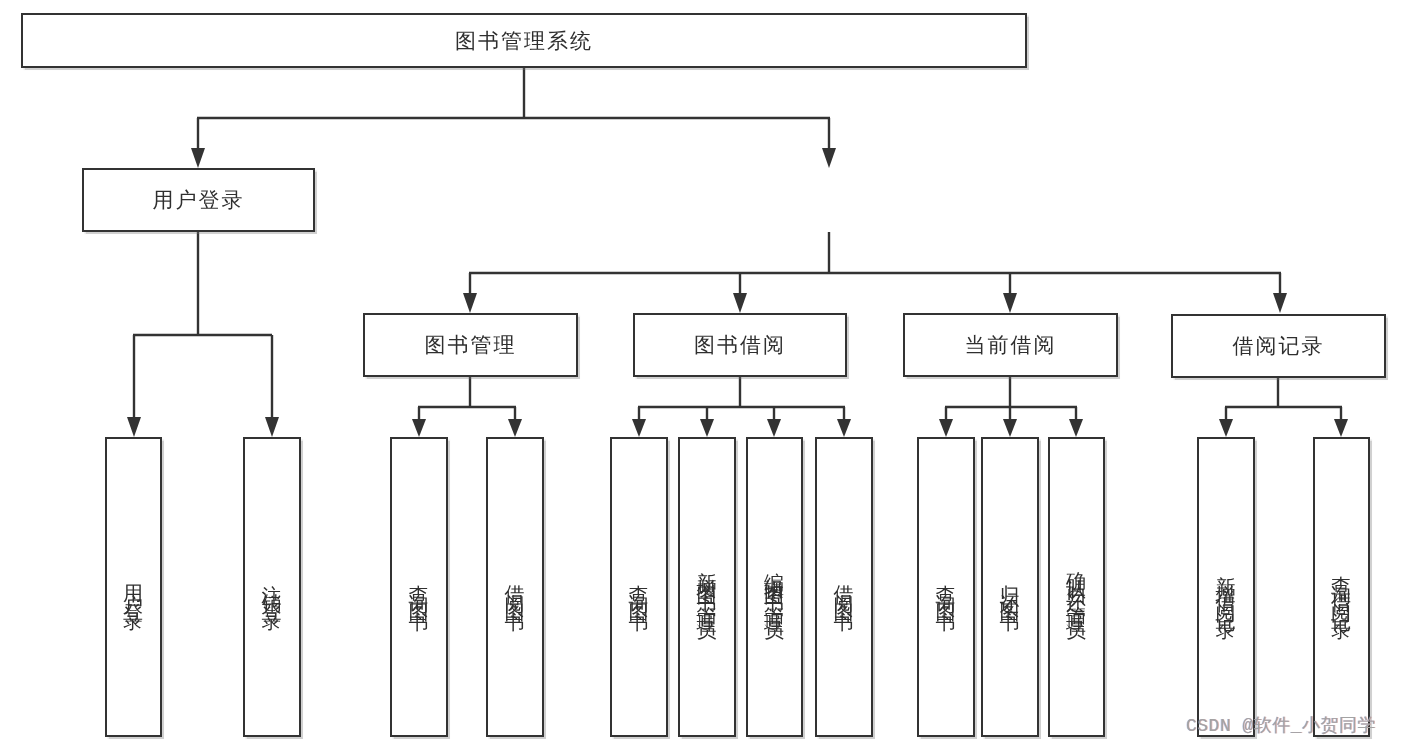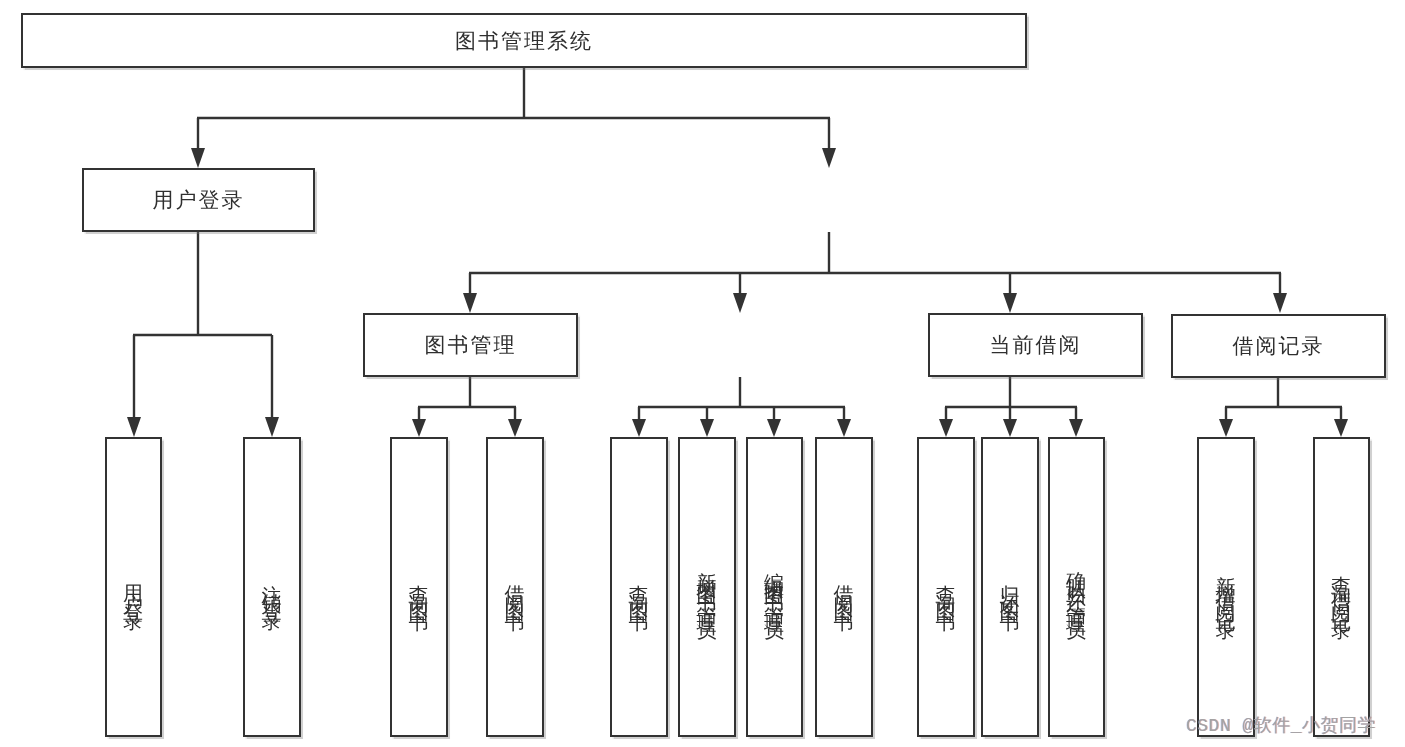--- a/index.html
+++ b/index.html
@@ -129,21 +129,24 @@
     <span class="hlabel">图书管理系统</span>
   </div>
 
   <div class="box" style="left:82px; top:168px; width:233px; height:64px;">
     <span class="hlabel">用户登录</span>
   </div>
 
   <div class="box" style="left:363px; top:313px; width:215px; height:64px;">
     <span class="hlabel">图书管理</span>
   </div>
-  <div class="box" style="left:903px; top:313px; width:215px; height:64px;margin-left:25px;">
+  <div class="box" style="left:633px; top:313px; width:214px; height:64px;">
+    <span class="hlabel">图书借阅</span>
+  </div>
+  <div class="box" style="left:903px; top:313px; width:215px; height:64px;">
     <span class="hlabel">当前借阅</span>
   </div>
   <div class="box" style="left:1171px; top:314px; width:215px; height:64px;">
     <span class="hlabel">借阅记录</span>
   </div>
 
   <div class="box leaf" style="left:105px; top:437px; width:57px; height:300px;">
     <span>用户登录</span>
   </div>
   <div class="box leaf" style="left:243px; top:437px; width:58px; height:300px;">

